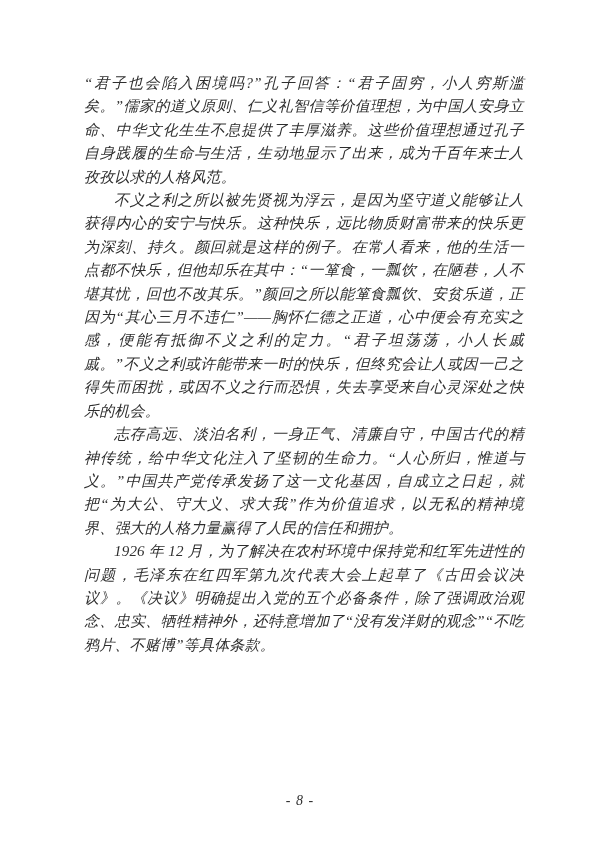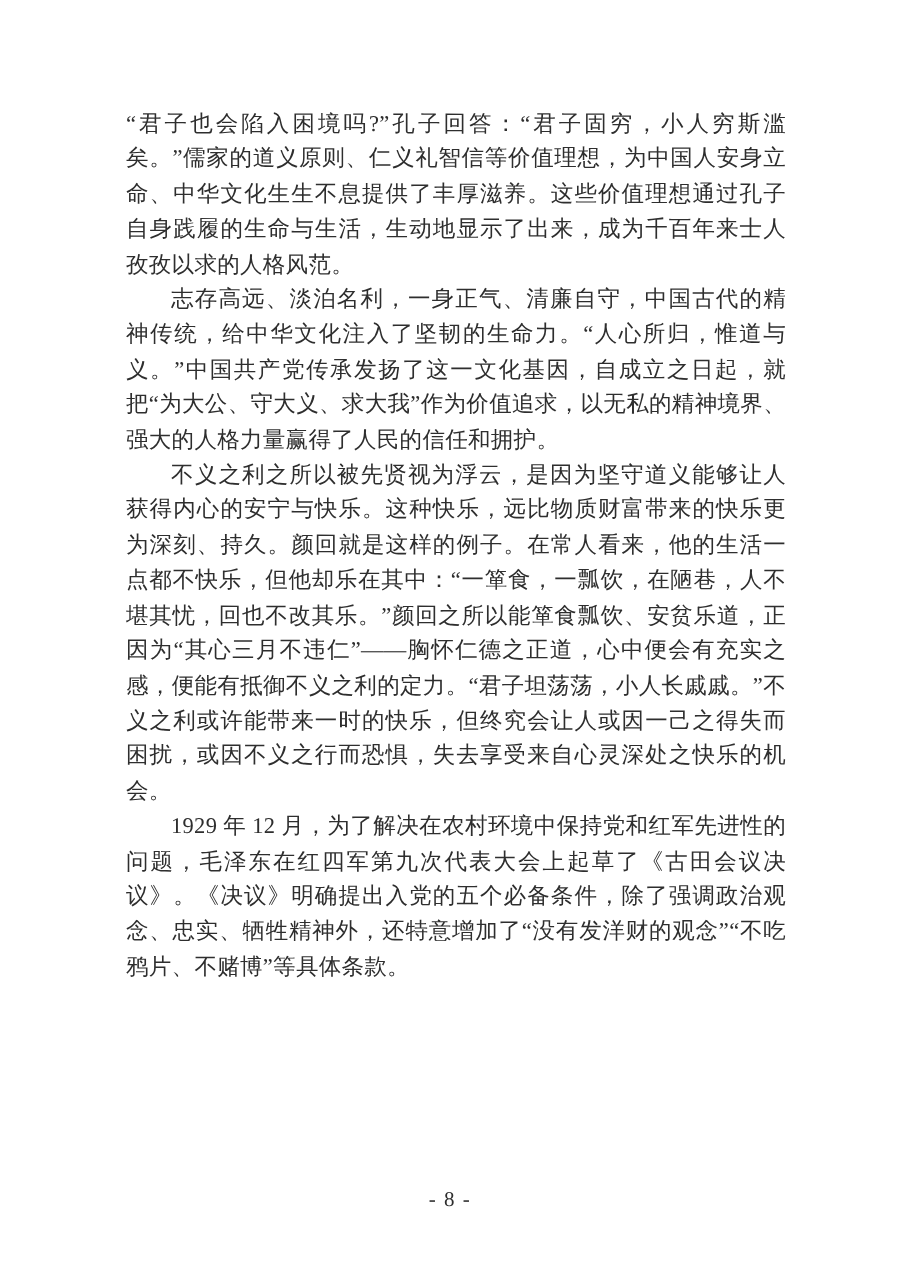--- a/index.html
+++ b/index.html
@@ -8,20 +8,21 @@
     background: #ffffff;
   }
   .page {
     position: relative;
     width: 600px;
     height: 849px;
     background: #ffffff;
     overflow: hidden;
     font-family: "Liberation Serif", "DejaVu Serif", serif;
     color: #2e2e2e;
+    font-style: italic;
   }
   .body-text {
     position: absolute;
     left: 84px;
     top: 72px;
     width: 440px;
   }
   .para {
     margin: 0;
     padding: 0;
@@ -47,20 +48,20 @@
     letter-spacing: 1px;
     color: #2e2e2e;
   }
 </style>
 </head>
 <body>
 
 <div class="page">
   <div class="body-text">
     <p class="para">“君子也会陷入困境吗?”孔子回答：“君子固穷，小人穷斯滥矣。”儒家的道义原则、仁义礼智信等价值理想，为中国人安身立命、中华文化生生不息提供了丰厚滋养。这些价值理想通过孔子自身践履的生命与生活，生动地显示了出来，成为千百年来士人孜孜以求的人格风范。</p>
+    <p class="para indent">不义之利之所以被先贤视为浮云，是因为坚守道义能够让人获得内心的安宁与快乐。这种快乐，远比物质财富带来的快乐更为深刻、持久。颜回就是这样的例子。在常人看来，他的生活一点都不快乐，但他却乐在其中：“一箪食，一瓢饮，在陋巷，人不堪其忧，回也不改其乐。”颜回之所以能箪食瓢饮、安贫乐道，正因为“其心三月不违仁”——胸怀仁德之正道，心中便会有充实之感，便能有抵御不义之利的定力。“君子坦荡荡，小人长戚戚。”不义之利或许能带来一时的快乐，但终究会让人或因一己之得失而困扰，或因不义之行而恐惧，失去享受来自心灵深处之快乐的机会。</p>
     <p class="para indent">志存高远、淡泊名利，一身正气、清廉自守，中国古代的精神传统，给中华文化注入了坚韧的生命力。“人心所归，惟道与义。”中国共产党传承发扬了这一文化基因，自成立之日起，就把“为大公、守大义、求大我”作为价值追求，以无私的精神境界、强大的人格力量赢得了人民的信任和拥护。</p>
-    <p class="para indent">不义之利之所以被先贤视为浮云，是因为坚守道义能够让人获得内心的安宁与快乐。这种快乐，远比物质财富带来的快乐更为深刻、持久。颜回就是这样的例子。在常人看来，他的生活一点都不快乐，但他却乐在其中：“一箪食，一瓢饮，在陋巷，人不堪其忧，回也不改其乐。”颜回之所以能箪食瓢饮、安贫乐道，正因为“其心三月不违仁”——胸怀仁德之正道，心中便会有充实之感，便能有抵御不义之利的定力。“君子坦荡荡，小人长戚戚。”不义之利或许能带来一时的快乐，但终究会让人或因一己之得失而困扰，或因不义之行而恐惧，失去享受来自心灵深处之快乐的机会。</p>
-    <p class="para indent">1929 年 12 月，为了解决在农村环境中保持党和红军先进性的问题，毛泽东在红四军第九次代表大会上起草了《古田会议决议》。《决议》明确提出入党的五个必备条件，除了强调政治观念、忠实、牺牲精神外，还特意增加了“没有发洋财的观念”“不吃鸦片、不赌博”等具体条款。</p>
+    <p class="para indent">1926 年 12 月，为了解决在农村环境中保持党和红军先进性的问题，毛泽东在红四军第九次代表大会上起草了《古田会议决议》。《决议》明确提出入党的五个必备条件，除了强调政治观念、忠实、牺牲精神外，还特意增加了“没有发洋财的观念”“不吃鸦片、不赌博”等具体条款。</p>
   </div>
   <div class="footer">
     <span class="page-number">- 8 -</span>
   </div>
 </div>
 
 </body></html>

